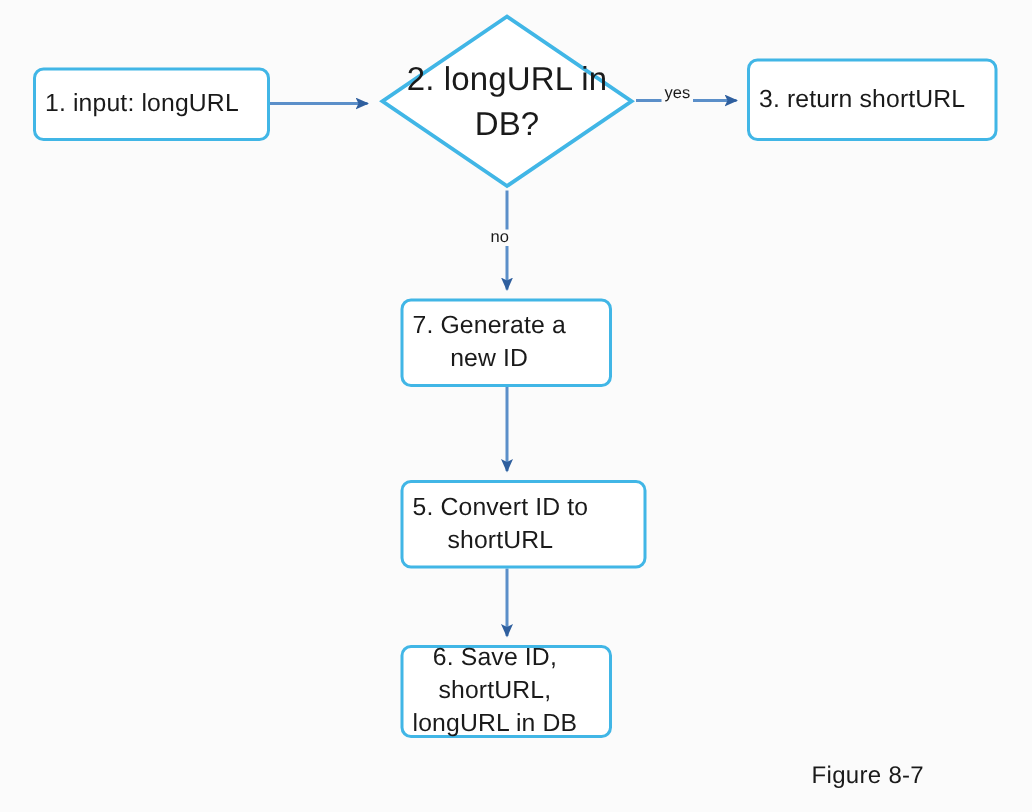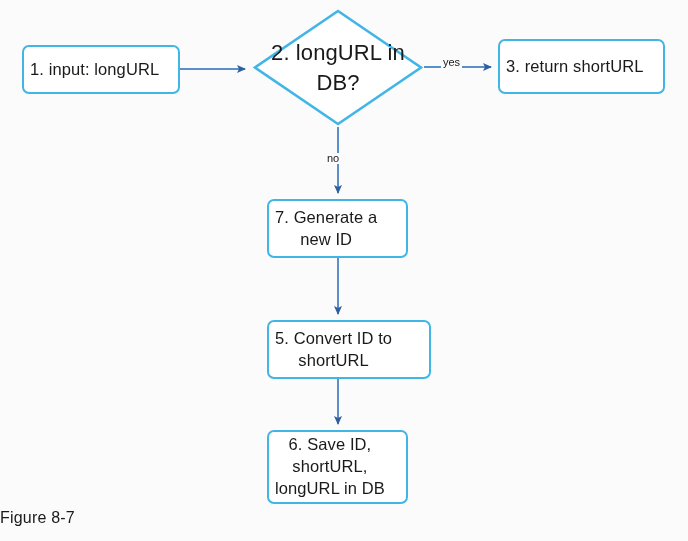--- a/index.html
+++ b/index.html
@@ -68,21 +68,21 @@
     background: #fbfbfb;
     padding: 0 2px;
     line-height: 1;
     white-space: nowrap;
   }
   #figure-caption {
     position: absolute;
     left: 0;
     top: 509px;
     width: 616px;
-    text-align: left;
+    text-align: right;
     font-size: 16px;
     color: #1a1a1a;
     letter-spacing: 0.2px;
   }
 </style>
 </head>
 <body>
 
 <div id="flowchart-root">
 
@@ -122,21 +122,21 @@
   <div class="node process-node" style="left:267px; top:199px; width:141px; height:59px;">
     <span class="node-text">7. Generate a
 new ID</span>
   </div>
 
   <div class="node process-node" style="left:267px; top:320px; width:164px; height:59px;">
     <span class="node-text">5. Convert ID to
 shortURL</span>
   </div>
 
-  <div class="node process-node" style="left:267px; top:430px; width:141px; height:74px;">
+  <div class="node process-node" style="left:267px; top:430px; width:141px; height:62px;">
     <span class="node-text">6. Save ID,
 shortURL,
 longURL in DB</span>
   </div>
 
   <div class="edge-label" style="left:441px; top:57px;">yes</div>
 
   <div class="edge-label" style="left:325px; top:153px;">no</div>
 
   <div id="figure-caption">Figure 8-7</div>

